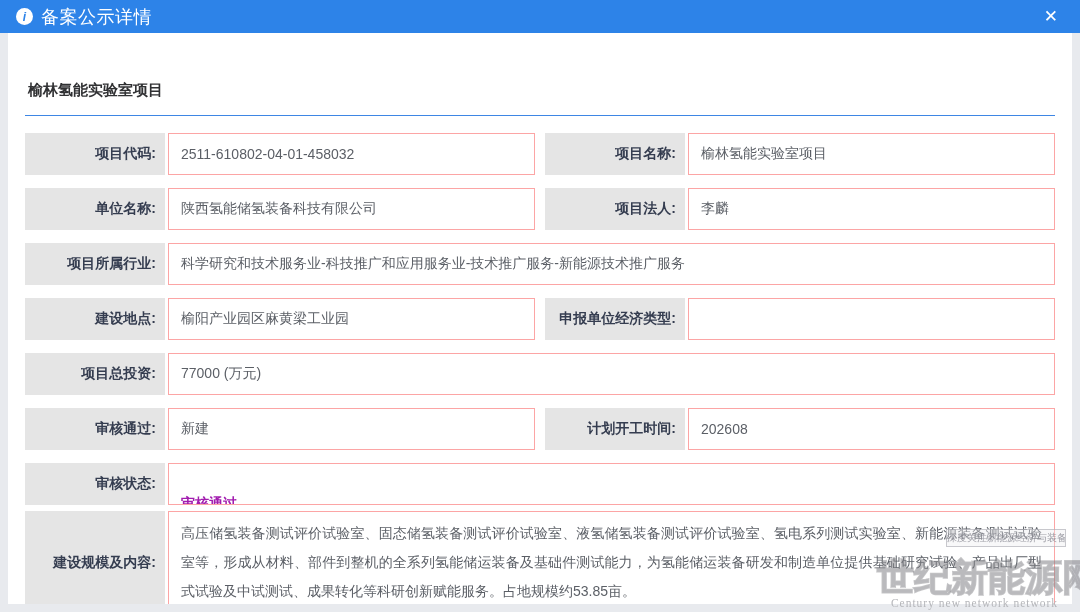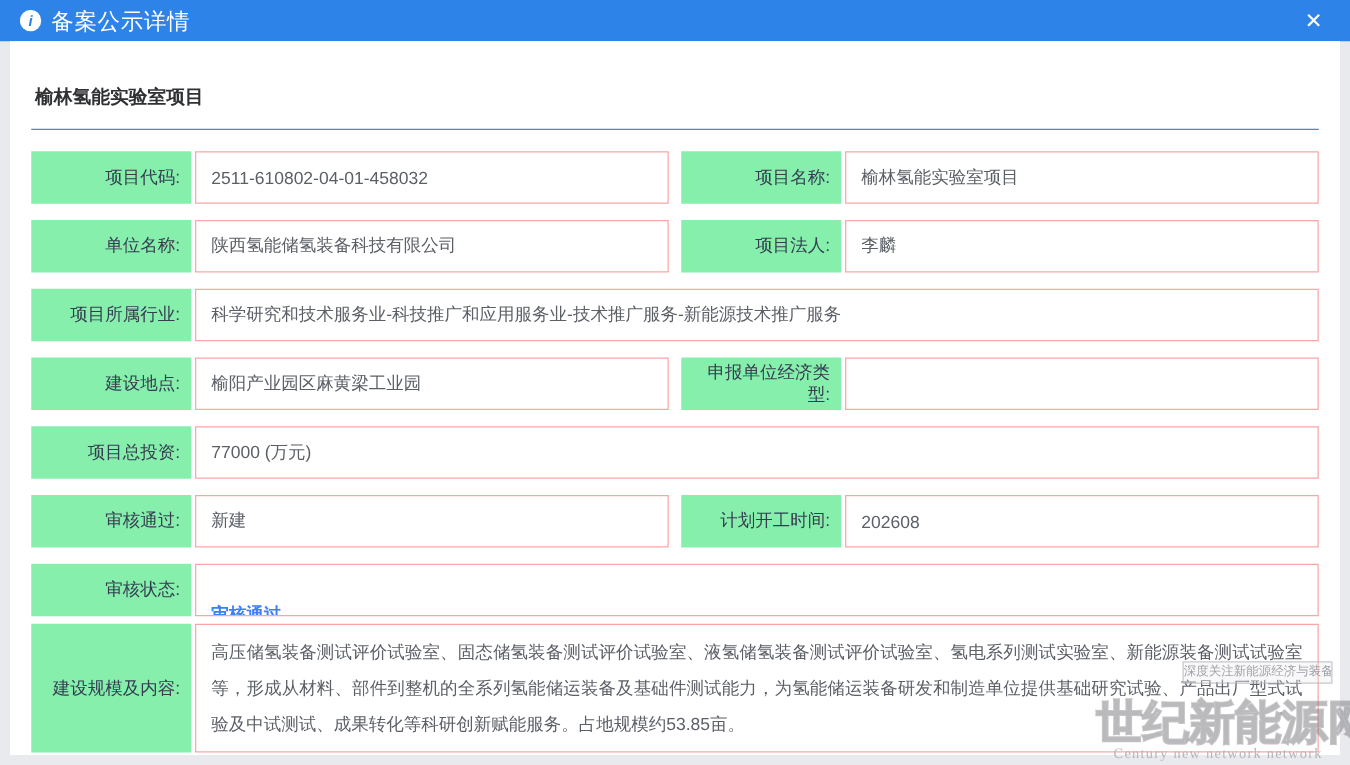--- a/index.html
+++ b/index.html
@@ -25,54 +25,54 @@
     margin-right:8px; flex:none;
   }
   .modal-title { font-size:18px; letter-spacing:.5px; }
   .close-btn {
     margin-left:auto; font-size:17px; line-height:1; color:#ffffff;
     cursor:pointer; padding:2px 6px; font-weight:400;
   }
   
   .panel {
     position:absolute; top:33px; left:8px; right:8px; bottom:8px;
-    background:#ffffff; padding:4px 17px; overflow:hidden;
+    background:#ffffff; padding:16px 17px; overflow:hidden;
   }
   .page-title {
     margin-top:30px; margin-left:3px;
     font-size:15px; font-weight:bold; color:#303133; line-height:21px;
   }
   .title-divider {
     margin-top:15px; border:none; border-top:1px solid #3e86e4; height:0;
   }
   
   .form { margin-top:17px; }
   .row { display:flex; height:42px; margin-bottom:13px; }
   .row.tall { height:103px; margin-bottom:0; }
   .half { flex:1; display:flex; min-width:0; }
   .half + .half { margin-left:10px;border-radius:17px; }
   .cell-label {
-    width:128px; flex:none;
-    background:#86efac; color:#353d50;
-    font-weight:normal; font-size:14px;
+    width:140px; flex:none;
+    background:#e5e5e5; color:#353d50;
+    font-weight:bold; font-size:14px;
     display:flex; align-items:center; justify-content:flex-end;
     padding:0 9px 0 4px; text-align:right;
   }
   .cell-value {
     flex:1; min-width:0; margin-left:3px;
     background:#ffffff; border:1px solid #fca5a5;
     color:#5b5f66; font-size:14px;
     display:flex; align-items:center;
     padding:0 12px; overflow:hidden; white-space:nowrap;
   }
   .row.tall .cell-value {
     align-items:flex-start; padding:7px 12px;
     white-space:normal; line-height:29px; text-align:justify;
   }
-  .status-text { color:#3b82f6; font-weight:bold;margin-top:39px; }
+  .status-text { color:#a21caf; font-weight:bold;margin-top:39px; }
   
   .watermark {
     position:absolute; right:8px; bottom:0; width:195px;
     text-align:center; pointer-events:none; z-index:5;
   }
   .wm-badge {
     position:absolute; right:14px; bottom:65px;
     width:120px; height:18px; line-height:16px;
     border:1px solid rgba(160,160,170,.55);
     background:rgba(235,235,238,.35);

